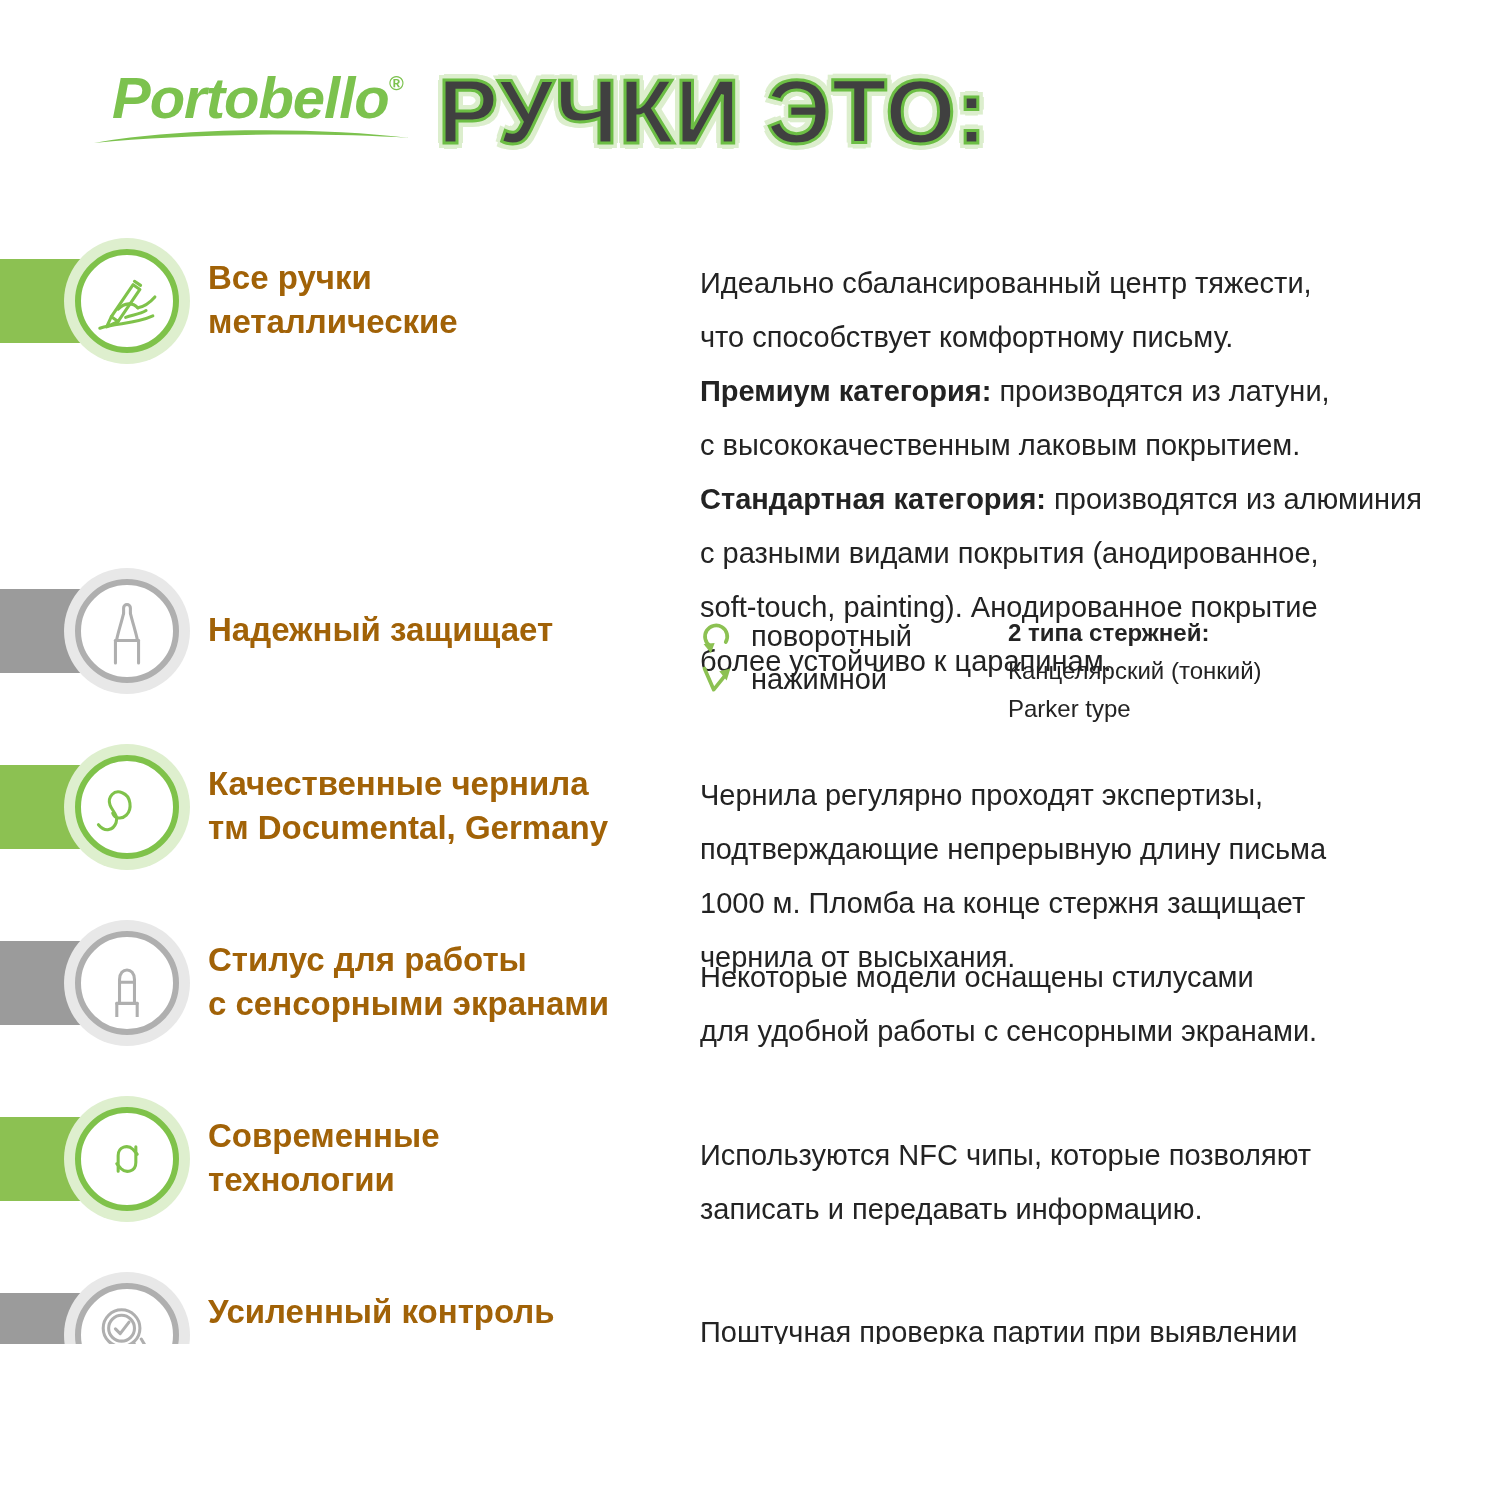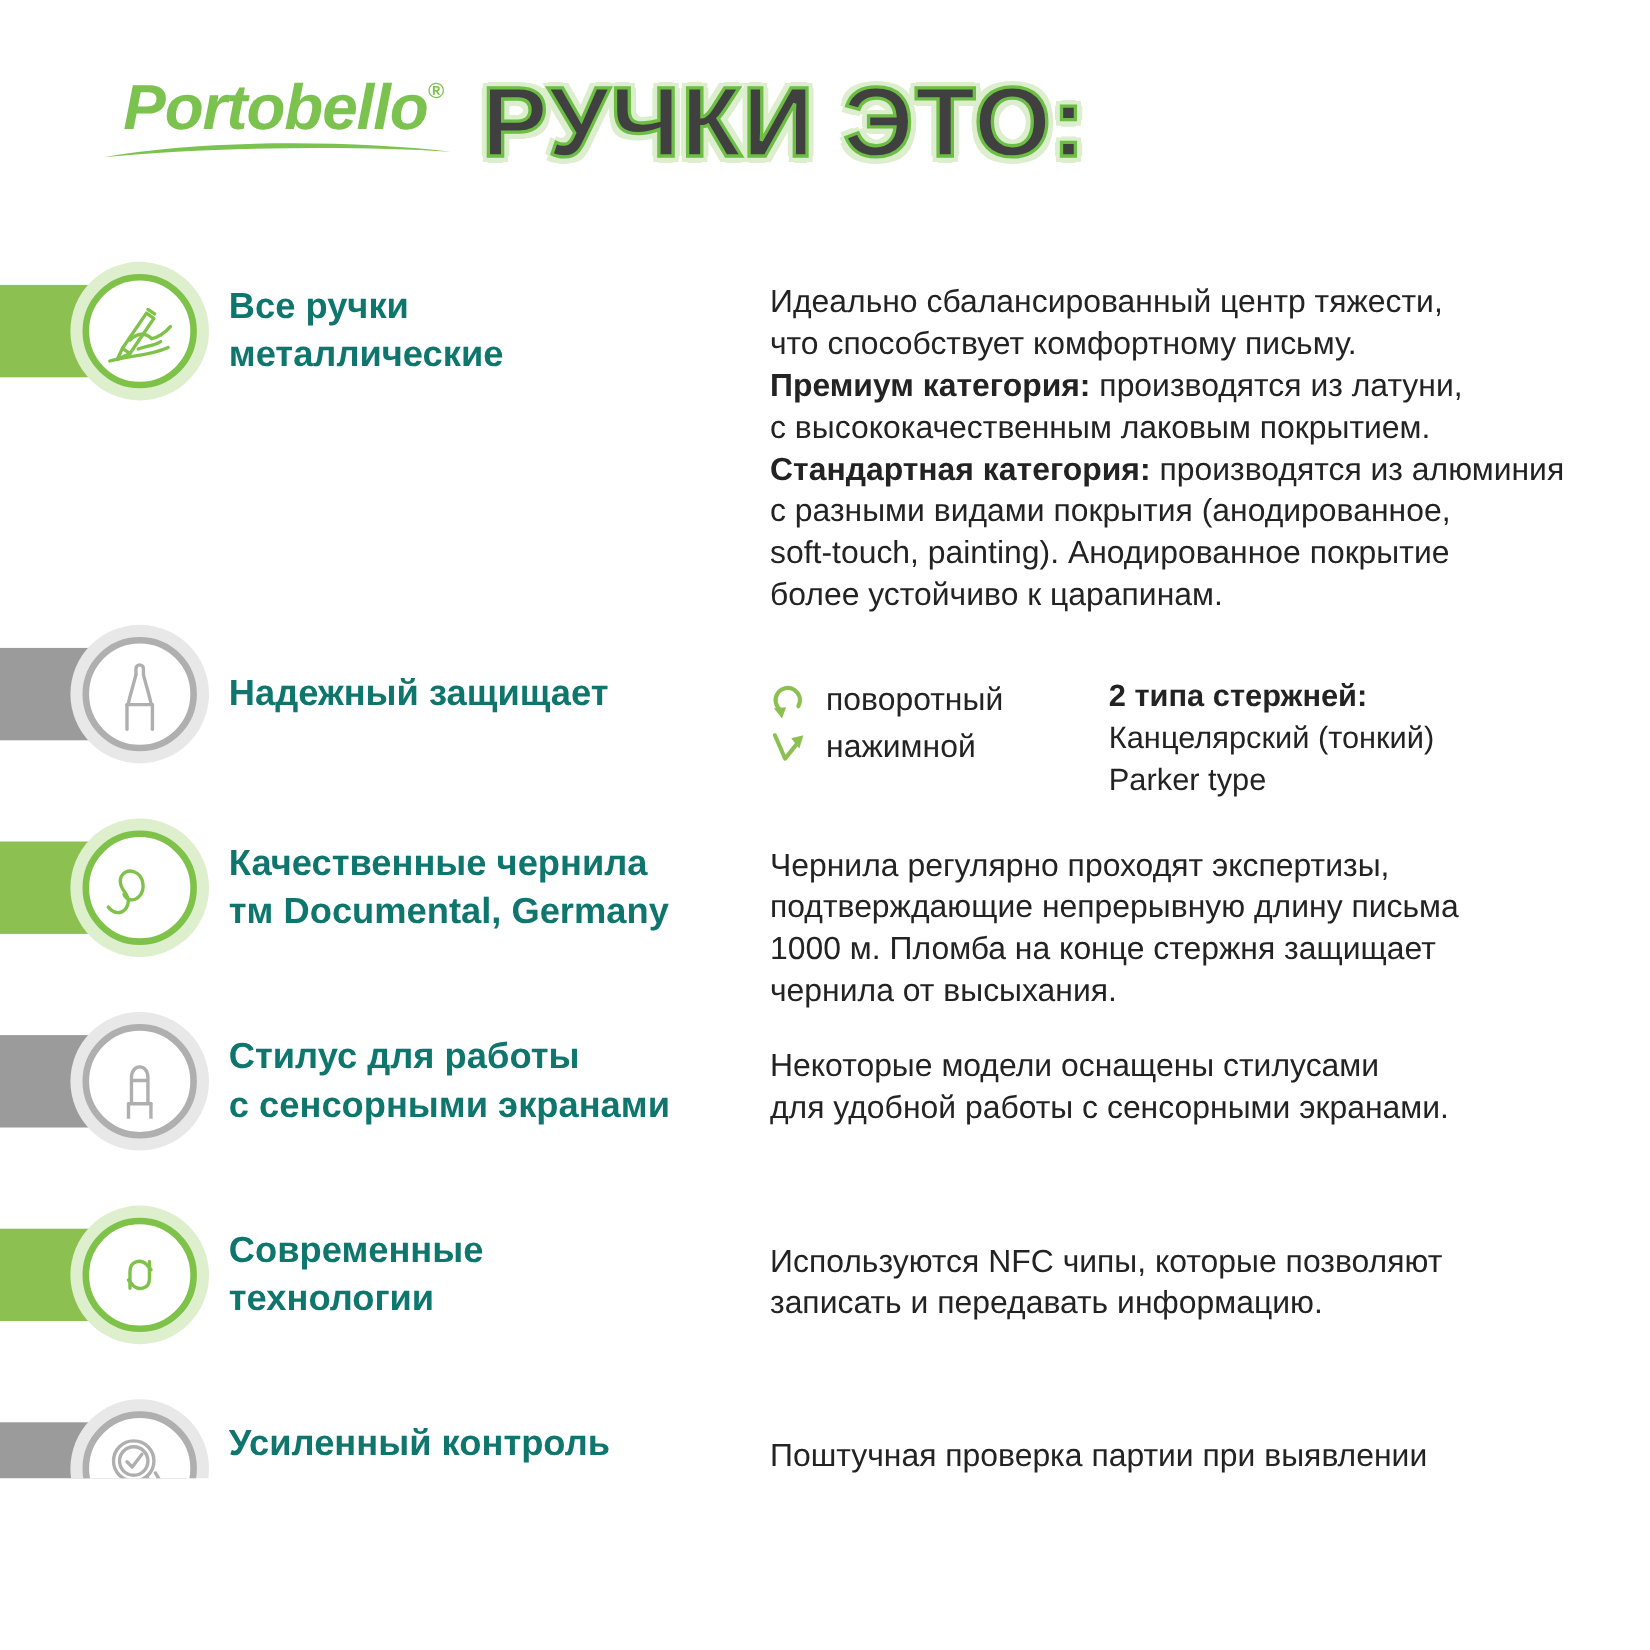--- a/index.html
+++ b/index.html
@@ -27,32 +27,32 @@
   .halo.green{background:#DEEFCE;} .halo.gray{background:#E8E8E8;}
   .circle{width:104px;height:104px;border-radius:50%;background:#fff;box-sizing:border-box;
           display:flex;align-items:center;justify-content:center;border:6px solid;}
   .circle.green{border-color:#7FC24A;color:#7FC24A;}
   .circle.gray{border-color:#AFAFAF;color:#AFAFAF;}
   .glyph{width:68px;height:68px;}
   .glyph path,.glyph circle{fill:none;stroke:currentColor;stroke-width:4.5;
           stroke-linecap:round;stroke-linejoin:round;}
 
   .heading{position:absolute;left:208px;top:18px;margin:0;font-size:33px;line-height:44px;
-           font-weight:bold;color:#0f766e;white-space:pre-line;}
+           font-weight:bold;color:#a16207;white-space:pre-line;}
   .row-mech .heading{top:40px;}
-  .body{position:absolute;left:700px;margin:0;font-size:29px;line-height:38px;
+  .body{position:absolute;left:700px;margin:0;font-size:29px;line-height:54px;
         color:#232323;white-space:pre-line;width:790px;}
   .body b{font-weight:bold;}
 
   
   .mech{position:absolute;left:698px;top:50px;display:flex;flex-direction:column;gap:6px;z-index:2;}
   .mech-item{display:flex;align-items:center;gap:16px;font-size:29px;color:#232323;}
   .mech-item svg{width:37px;height:37px;color:#8CC152;}
   .mech-item svg path{fill:none;stroke:currentColor;stroke-width:4;stroke-linecap:round;stroke-linejoin:round;}
-  .refills{position:absolute;left:1008px;top:46px;font-size:28px;line-height:38px;}
+  .refills{position:absolute;left:1008px;top:46px;font-size:24px;line-height:38px;}
   .refills-title{font-weight:bold;}
   .refills-items{white-space:pre-line;}
 </style>
 </head>
 <body>
 
 <div class="page">
 
   <div class="logo">
     <span class="logo-text">Portobello</span><span class="logo-reg">®</span>

